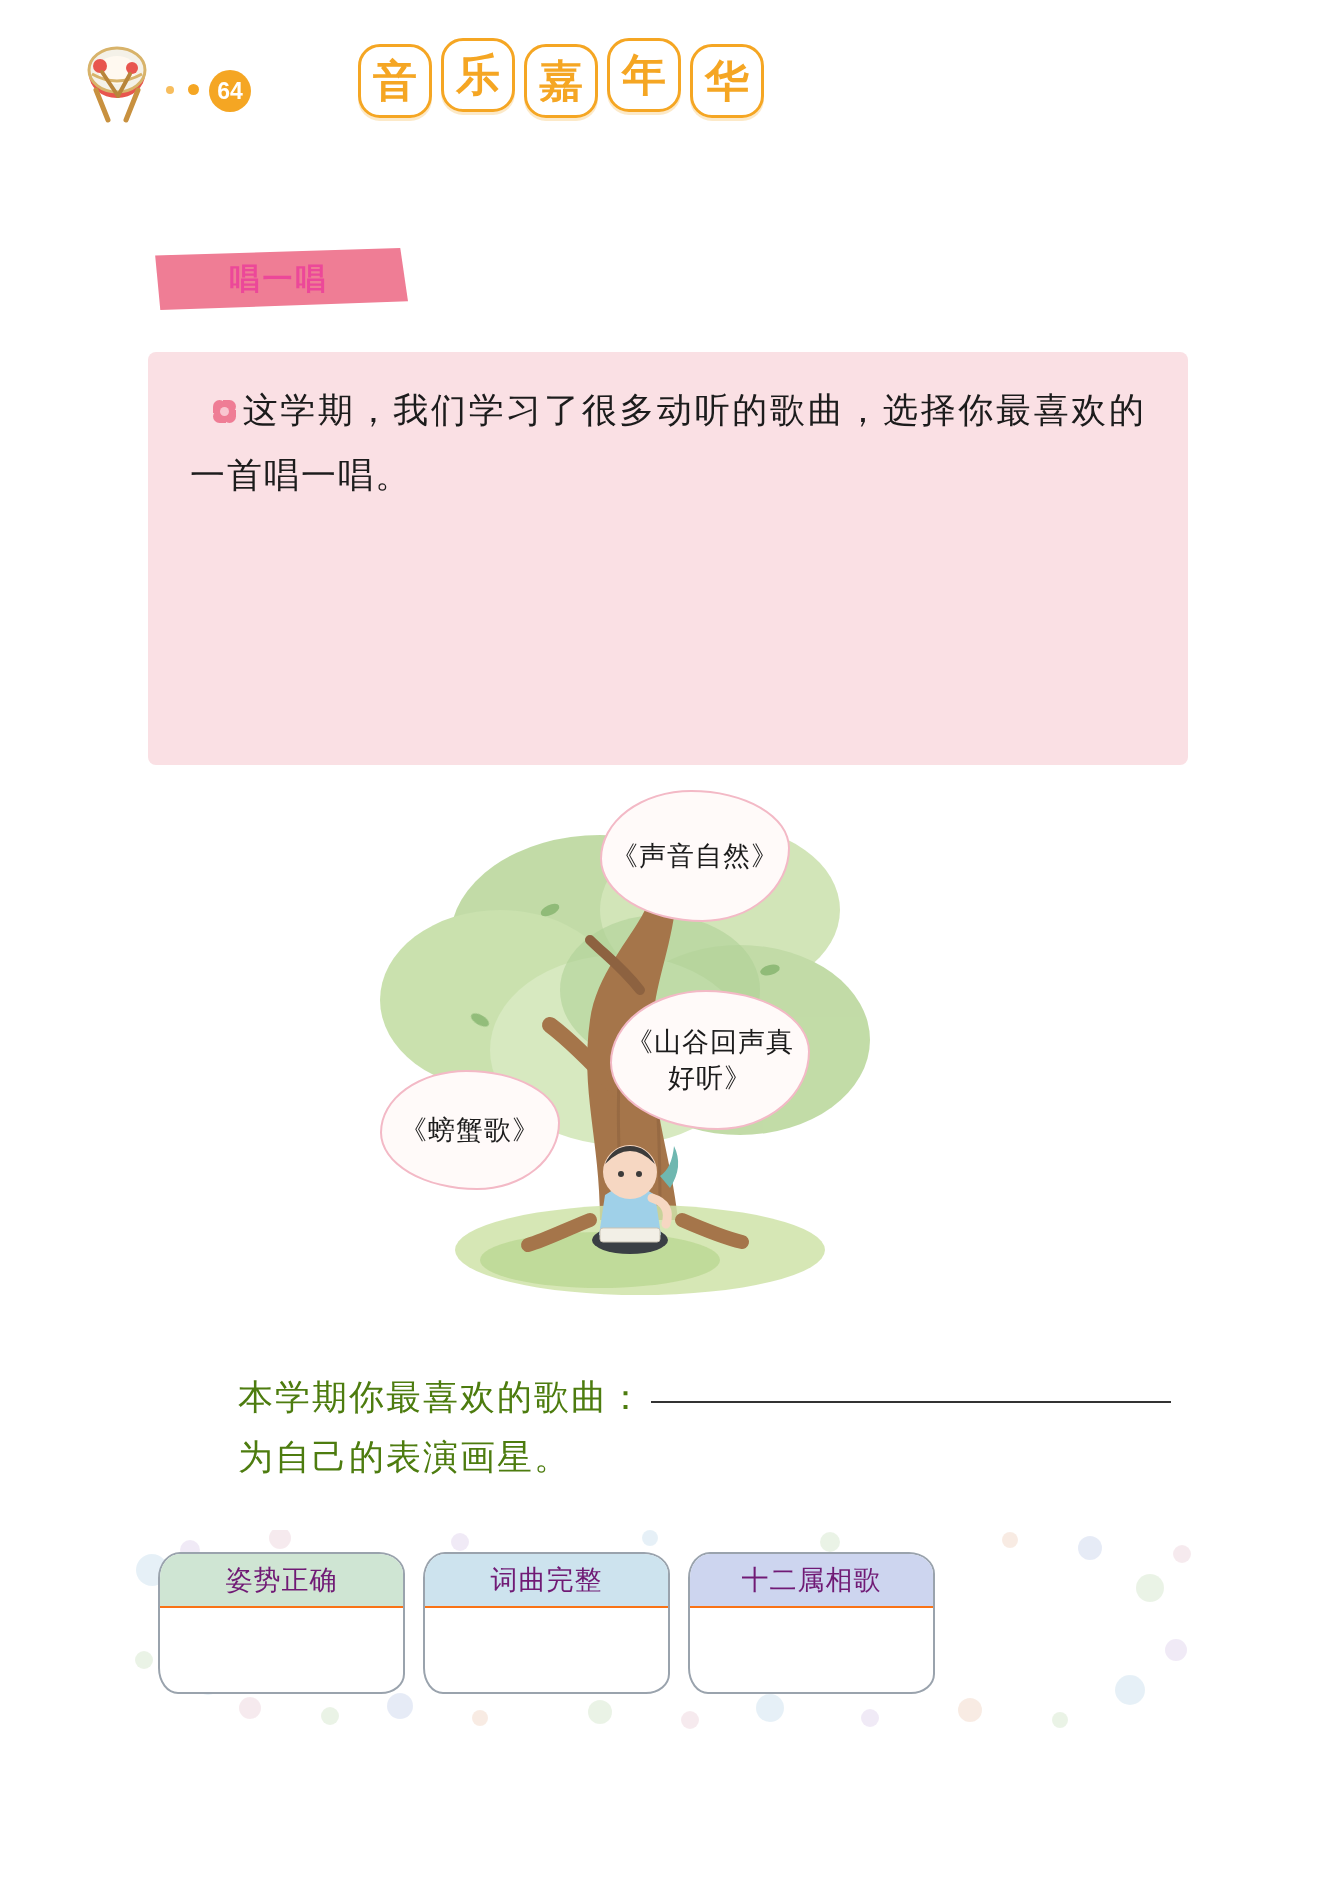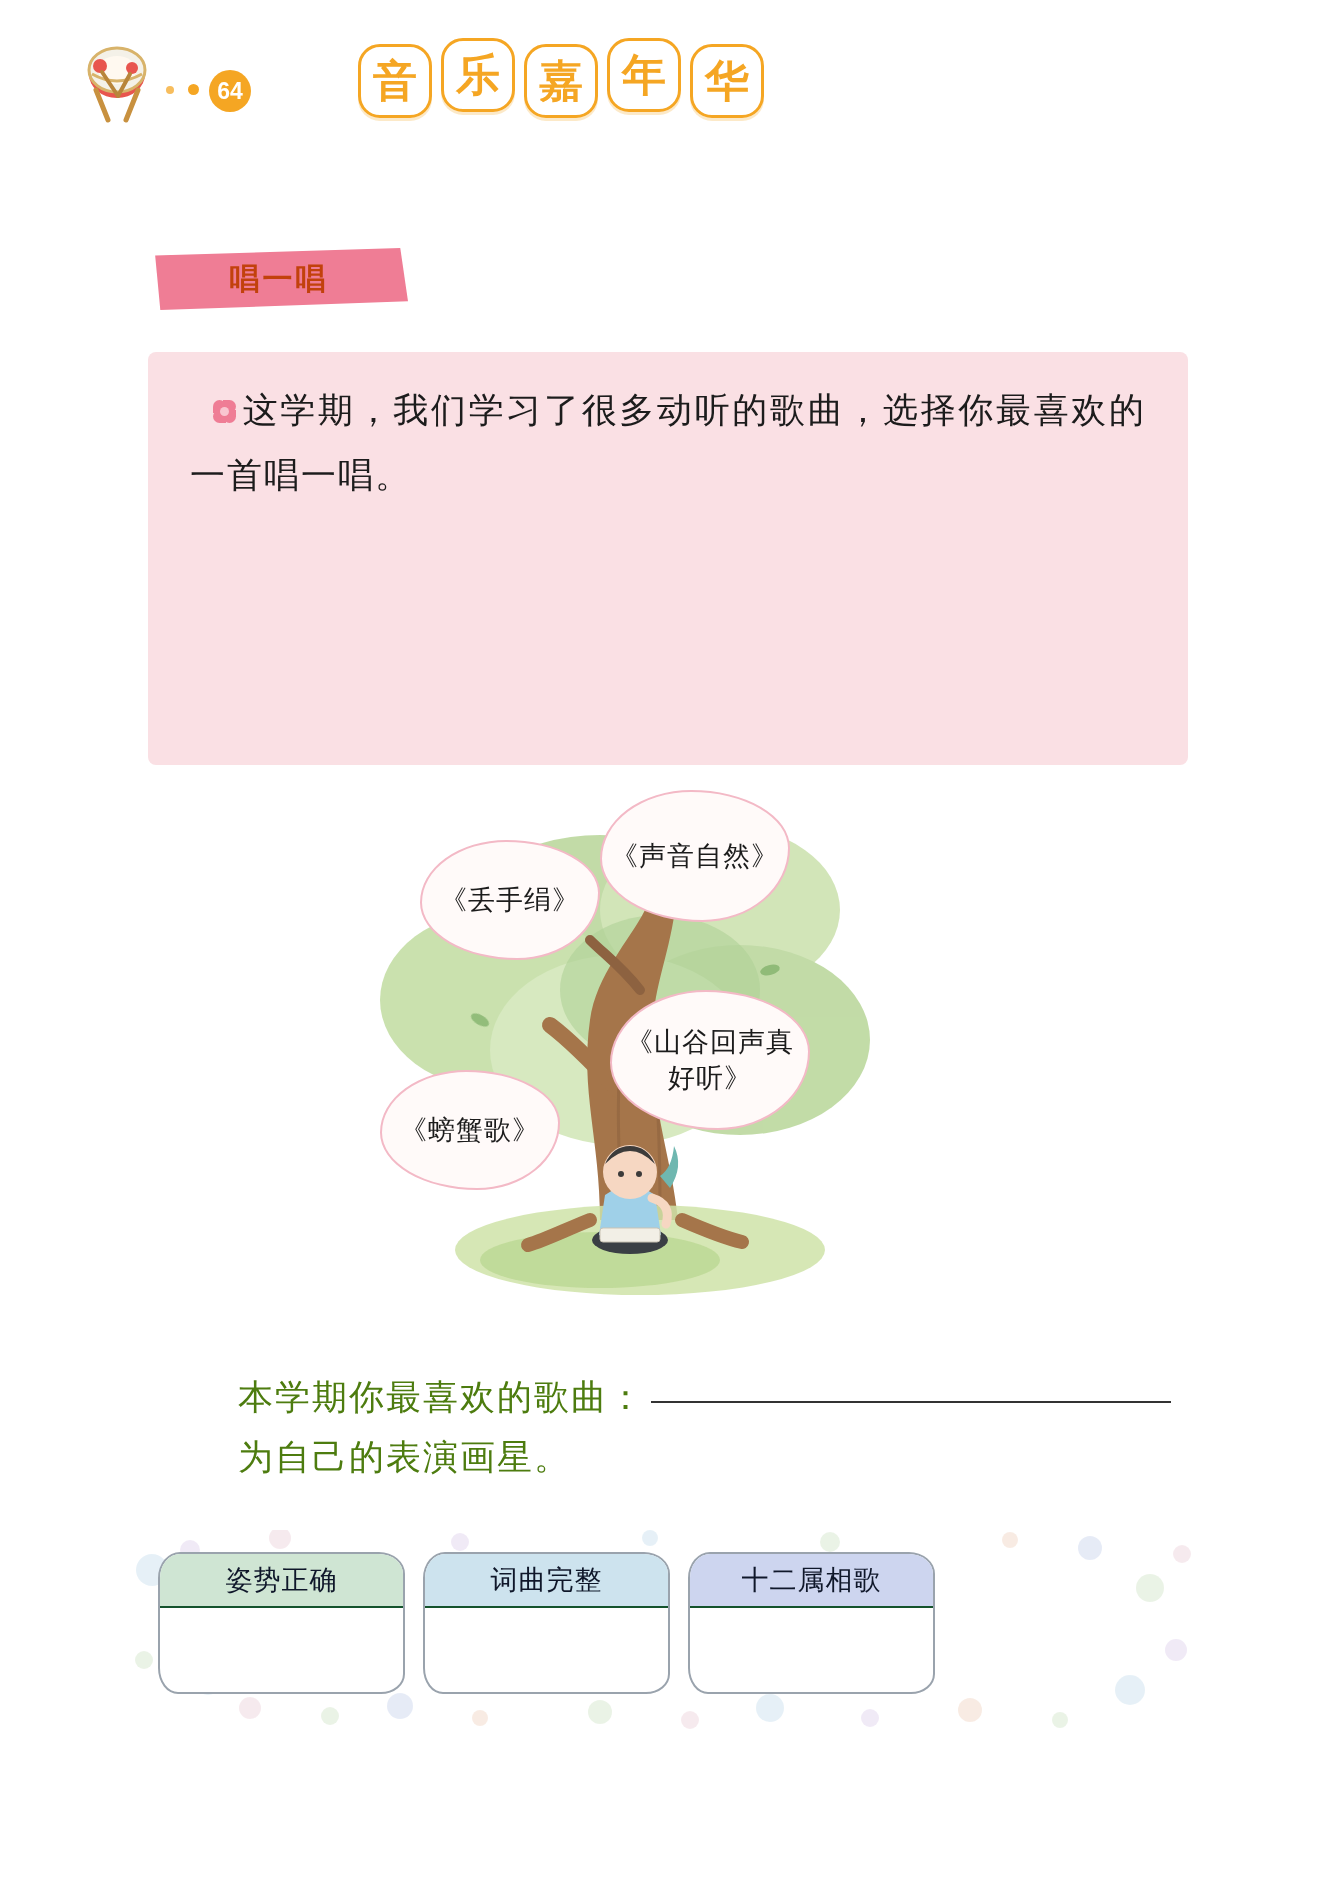--- a/index.html
+++ b/index.html
@@ -98,21 +98,21 @@
     inset: 0;
     background: #ef7d95;
     clip-path: polygon(2% 12%, 97% 0%, 100% 86%, 4% 100%);
   }
   .tag-text {
     position: absolute;
     inset: 0;
     display: flex;
     align-items: center;
     justify-content: center;
-    color: #c2410c;
+    color: #ec4899;
     font-family: "DejaVu Sans", sans-serif;
     font-size: 30px;
     font-weight: bold;
     letter-spacing: 3px;
   }
 
   
   .pink-panel {
     position: absolute;
     left: 148px;
@@ -242,22 +242,22 @@
     overflow: hidden;
     position: relative;
   }
   .eval-cap {
     height: 52px;
     display: flex;
     align-items: center;
     justify-content: center;
     font-size: 27px;
     letter-spacing: 1px;
-    color: #0f172a;
-    border-bottom: 2px solid #14532d;
+    color: #701a75;
+    border-bottom: 2px solid #f97316;
   }
   .eval-box:nth-child(1) .eval-cap { background: #cfe5d3; }
   .eval-box:nth-child(2) .eval-cap { background: #cde3ee; }
   .eval-box:nth-child(3) .eval-cap { background: #cdd5ef; }
   .eval-box:nth-child(4) .eval-cap { background: #dccfe8; font-size: 25px; }
 </style>
 </head>
 <body>
 
 <div class="page-header">
@@ -347,21 +347,20 @@
       <circle cx="330" cy="382" r="27" fill="#f6d7c2"></circle>
       <path d="M305 374 q25 -26 50 0 q-8 -18 -25 -18 q-17 0 -25 18 Z" fill="#3c3b3a"></path>
       <circle cx="321" cy="384" r="3" fill="#3c3b3a"></circle>
       <circle cx="339" cy="384" r="3" fill="#3c3b3a"></circle>
       <path d="M352 408 q20 6 14 26" stroke="#f6d7c2" stroke-width="9" fill="none" stroke-linecap="round"></path>
       <rect x="300" y="438" width="60" height="14" rx="3" fill="#f2efe6" stroke="#c9c3b4"></rect>
       <path d="M370 398 q14 -22 4 -42 q-2 22 -14 30" fill="#6fb7b0"></path>
     </g>
   </svg>
 
-  <div class="song-bubble" id="bubble-0">《丢手绢》</div>
   <div class="song-bubble" id="bubble-1">《声音自然》</div>
   <div class="song-bubble" id="bubble-3">《山谷回声真好听》</div>
   <div class="song-bubble" id="bubble-4">《螃蟹歌》</div>
 </div>
 
 <div class="fill-block">
   <div class="fill-line">
     <span>本学期你最喜欢的歌曲：</span><span class="blank-rule"></span>
   </div>
   <div class="fill-line">为自己的表演画星。</div>

